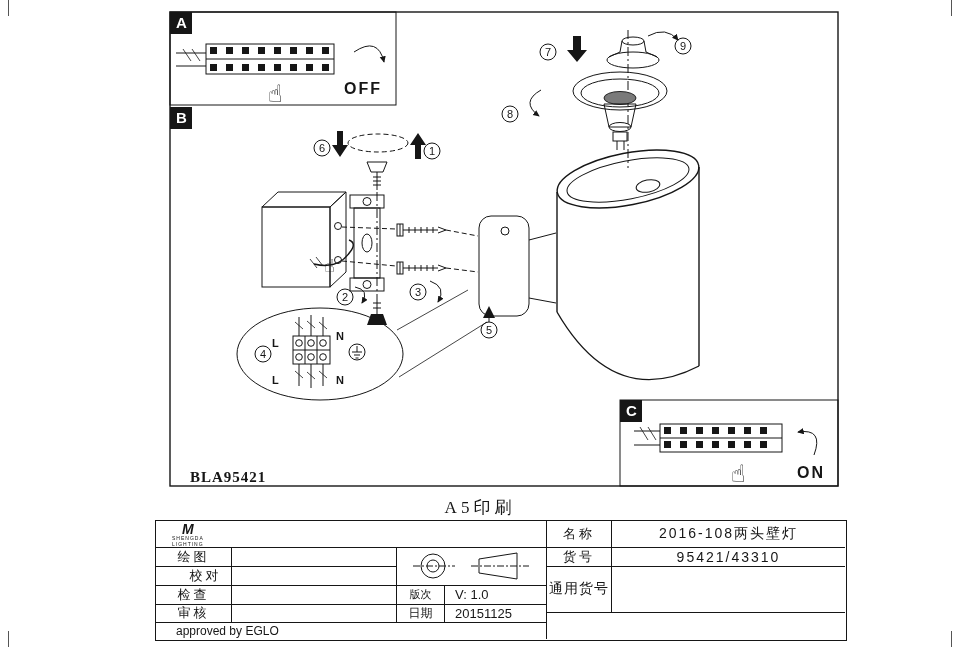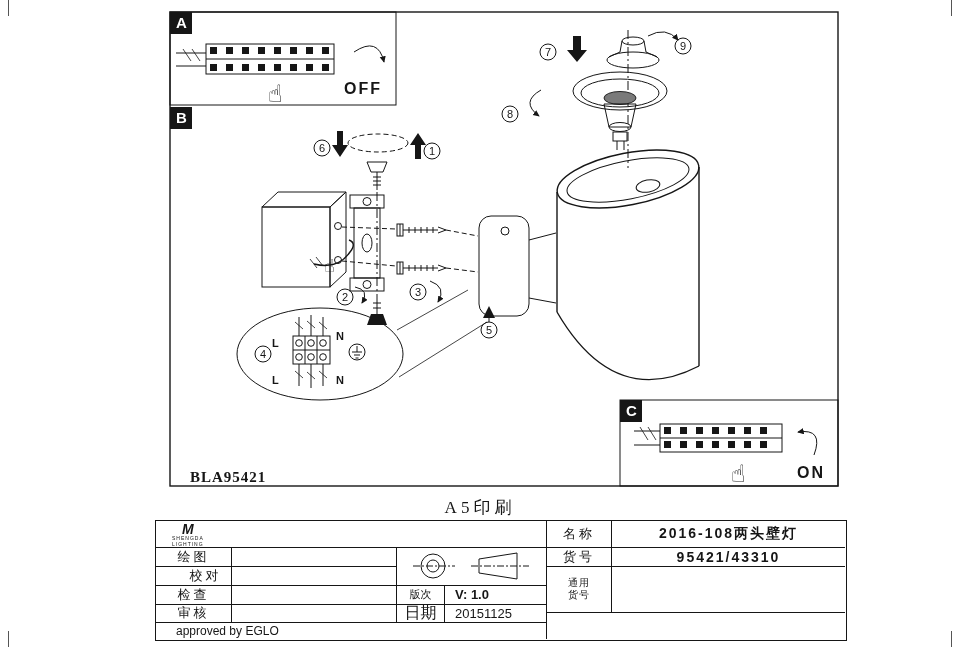--- a/index.html
+++ b/index.html
@@ -28,25 +28,25 @@
   
   #printnote{position:absolute;left:0;right:0;top:496px;text-align:center;
      font-family:"Liberation Serif","DejaVu Serif",serif;font-size:17px;letter-spacing:4px}
   
   #tb{position:absolute;left:155px;top:520px;width:692px;height:121px;
       border:1.5px solid #161616;box-sizing:border-box;font-size:13px}
   .tl{position:absolute;background:#161616}
   .cell{position:absolute;display:flex;align-items:center;box-sizing:border-box;
         white-space:nowrap;overflow:hidden}
   .cc{justify-content:center}
-  .bold{font-weight:bold}
+  .bold{font-weight:normal}
   .company{font-size:17px;font-weight:bold;letter-spacing:12px}
   .zhlbl{letter-spacing:3px}
   .wide2{letter-spacing:2px;font-size:14px}
-  .stack{flex-direction:column;justify-content:center;line-height:1.25;font-size:10px;letter-spacing:1px}
+  .stack{flex-direction:row;justify-content:center;line-height:1.25;font-size:14px;letter-spacing:1px}
   .padl{padding-left:16px}
   .padl10{padding-left:10px}
   .approved{font-size:12px;padding-left:20px}
 </style>
 </head>
 <body>
 
 <div class="regmark" style="left:8px;top:0;height:16px"></div>
 <div class="regmark" style="left:951px;top:0;height:16px"></div>
 <div class="regmark" style="left:8px;top:631px;height:16px"></div>
@@ -376,17 +376,17 @@
   <div class="cell cc zhlbl" style="left:12px;top:45px;width:75px;height:19px">校对</div>
   <div class="cell padl" style="left:76px;top:45px;width:164px;height:19px"></div>
 
   <div class="cell cc zhlbl" style="left:0;top:64px;width:75px;height:19px">检查</div>
   <div class="cell padl" style="left:76px;top:64px;width:164px;height:19px"></div>
   <div class="cell cc" style="left:241px;top:64px;width:47px;height:19px;font-size:11px">版次</div>
   <div class="cell padl10 bold" style="left:289px;top:64px;width:101px;height:19px">V: 1.0</div>
 
   <div class="cell cc zhlbl" style="left:0;top:83px;width:75px;height:18px">审核</div>
   <div class="cell padl" style="left:76px;top:83px;width:164px;height:18px"></div>
-  <div class="cell cc" style="left:241px;top:83px;width:47px;height:18px;font-size:16px">日期</div>
+  <div class="cell cc" style="left:241px;top:83px;width:47px;height:18px;font-size:12px">日期</div>
   <div class="cell padl10" style="left:289px;top:83px;width:101px;height:18px">20151125</div>
 
   <div class="cell approved" style="left:0;top:101px;width:390px;height:17px">approved by EGLO</div>
 </div>
 
 </body></html>

